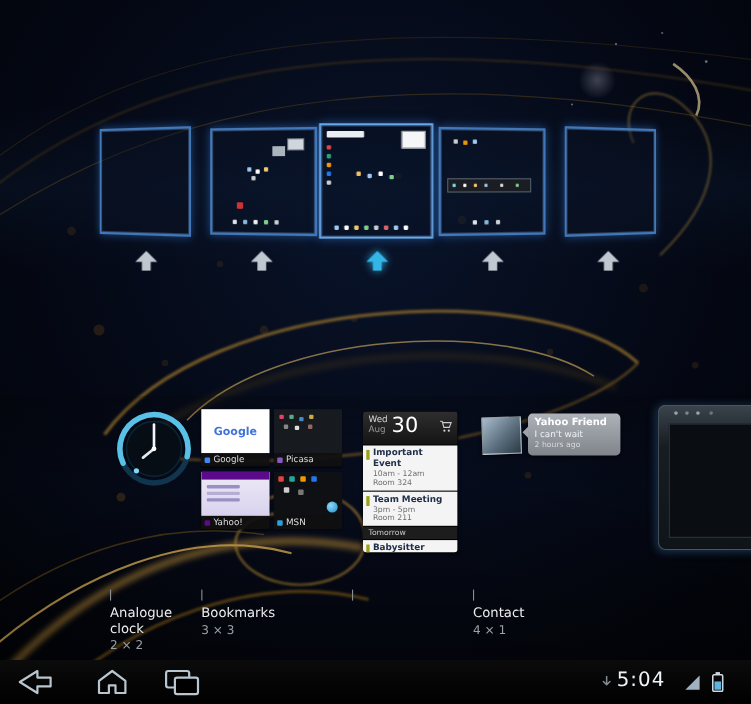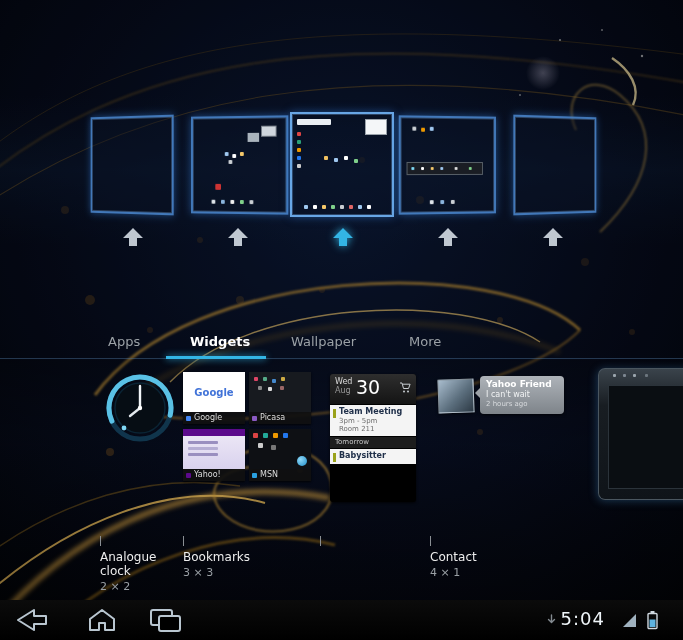--- a/index.html
+++ b/index.html
@@ -223,28 +223,20 @@
   <div class="arrow a3 active"><svg width="20" height="18" viewBox="0 0 20 18">
         <polygon points="10,0 20,10 14,10 14,18 6,18 6,10 0,10"></polygon>
       </svg></div>
   <div class="arrow a4"><svg width="20" height="18" viewBox="0 0 20 18">
         <polygon points="10,0 20,10 14,10 14,18 6,18 6,10 0,10"></polygon>
       </svg></div>
   <div class="arrow a5"><svg width="20" height="18" viewBox="0 0 20 18">
         <polygon points="10,0 20,10 14,10 14,18 6,18 6,10 0,10"></polygon>
       </svg></div>
 
-  <div class="tabbar">
-    <span class="tab t1">Apps</span>
-    <span class="tab t2 active">Widgets</span>
-    <span class="tab t3">Wallpaper</span>
-    <span class="tab t4">More</span>
-    <div class="tab-line"></div>
-    <div class="tab-underline"></div>
-  </div>
 
   <div class="w-clock">
     <svg width="72" height="72" viewBox="0 0 72 72">
       <circle cx="36" cy="36" r="31" fill="none" stroke="#123a52" stroke-width="5" opacity=".9"></circle>
       <circle cx="36" cy="36" r="31" fill="none" stroke="#5fc9ee" stroke-width="5" stroke-dasharray="118 200" transform="rotate(-205 36 36)" stroke-linecap="round" opacity=".95"></circle>
       <circle cx="36" cy="36" r="25" fill="#060d14" stroke="#0a2434" stroke-width="1.5"></circle>
       <line x1="36" y1="36" x2="36" y2="14" stroke="#f2f6f9" stroke-width="2.4" stroke-linecap="round"></line>
       <line x1="36" y1="36" x2="26" y2="44" stroke="#e3e9ee" stroke-width="2.4" stroke-linecap="round"></line>
       <circle cx="36" cy="36" r="2.2" fill="#fff"></circle>
       <circle cx="20" cy="56" r="2.4" fill="#7fd8f5"></circle>
@@ -294,20 +286,25 @@
   <div class="w-cal">
     <div class="cal-head">
       <div class="cal-wd">Wed</div>
       <div class="cal-mo">Aug</div>
       <div class="cal-day">30</div>
       <svg class="cal-cart" width="13" height="12" viewBox="0 0 13 12">
         <path d="M1,1 h2 l1.5,5.5 h5 l1.6,-4.3 h-7.3" stroke="#c9ced2" stroke-width="1" fill="none"></path>
         <circle cx="5" cy="9.5" r="1" fill="#c9ced2"></circle>
           <circle cx="9" cy="9.5" r="1" fill="#c9ced2"></circle>
       </svg>
+    </div>
+    <div class="cal-card">
+      <div class="cal-title">Important Event</div>
+      <div class="cal-time">10am - 12am</div>
+      <div class="cal-loc">Room 324</div>
     </div>
     <div class="cal-card">
       <div class="cal-title">Team Meeting</div>
       <div class="cal-time">3pm - 5pm</div>
       <div class="cal-loc">Room 211</div>
     </div>
     <div class="cal-div">Tomorrow</div>
     <div class="cal-card">
       <div class="cal-title">Babysitter</div>
 

